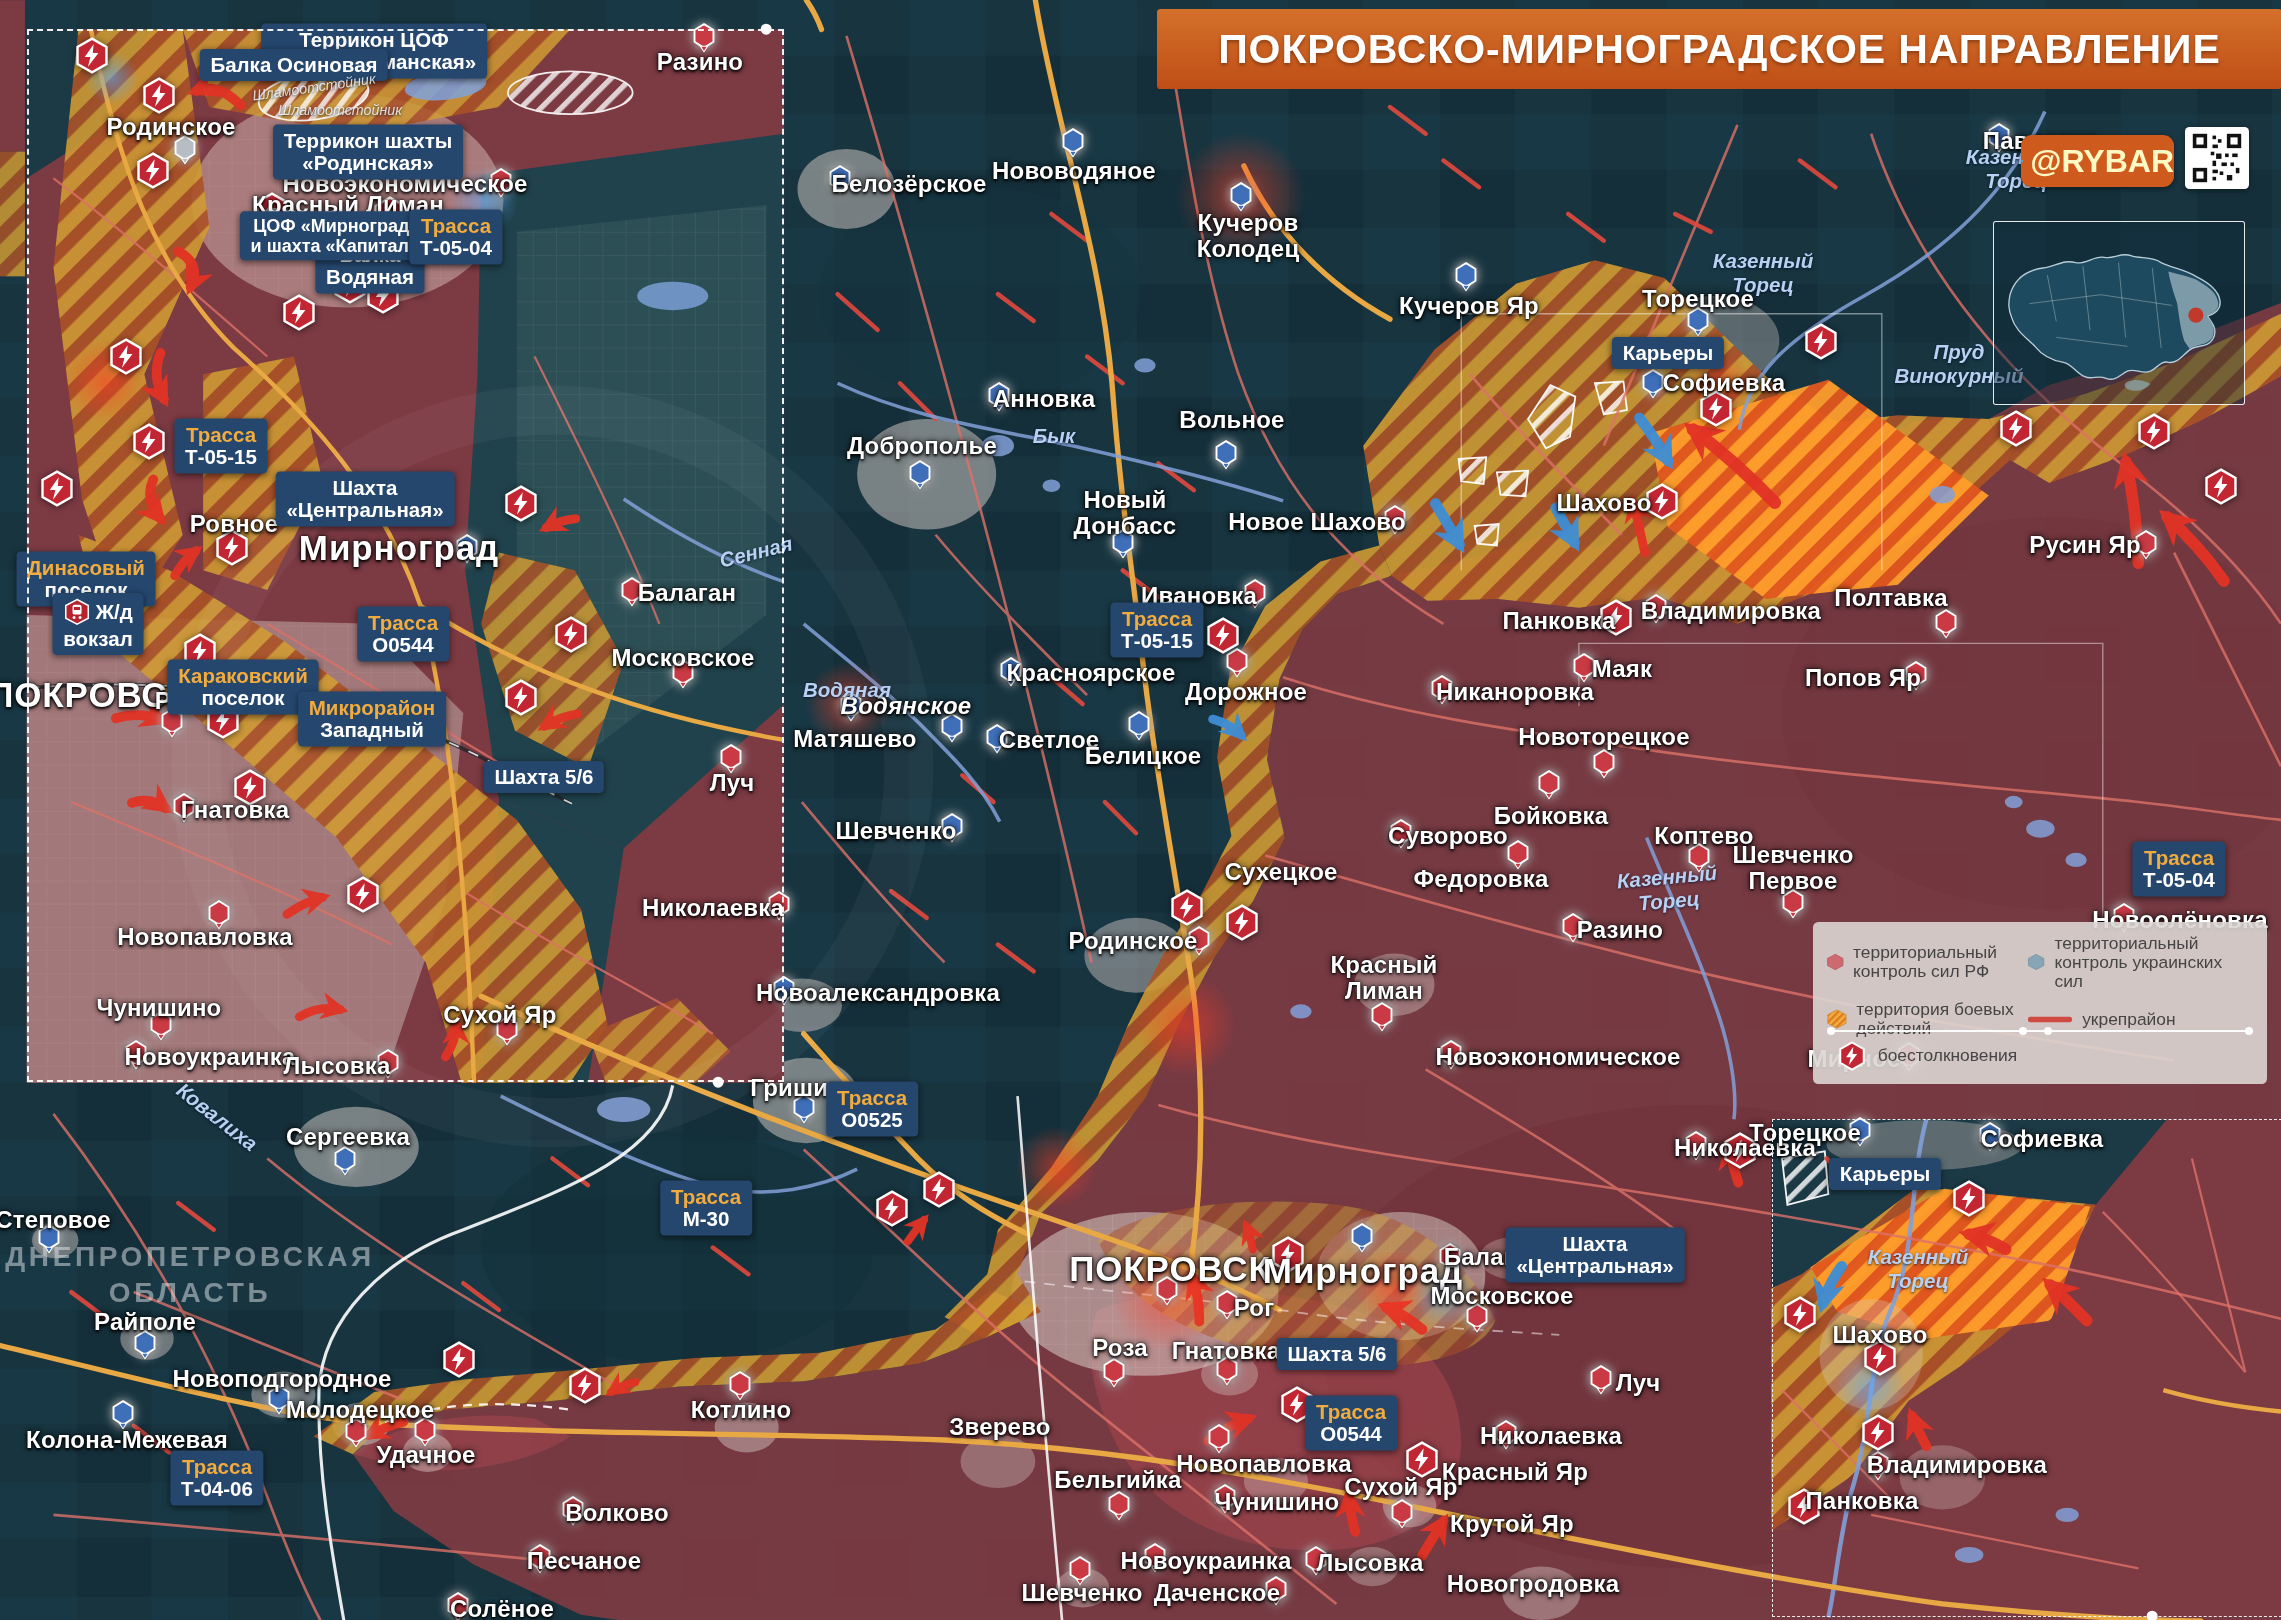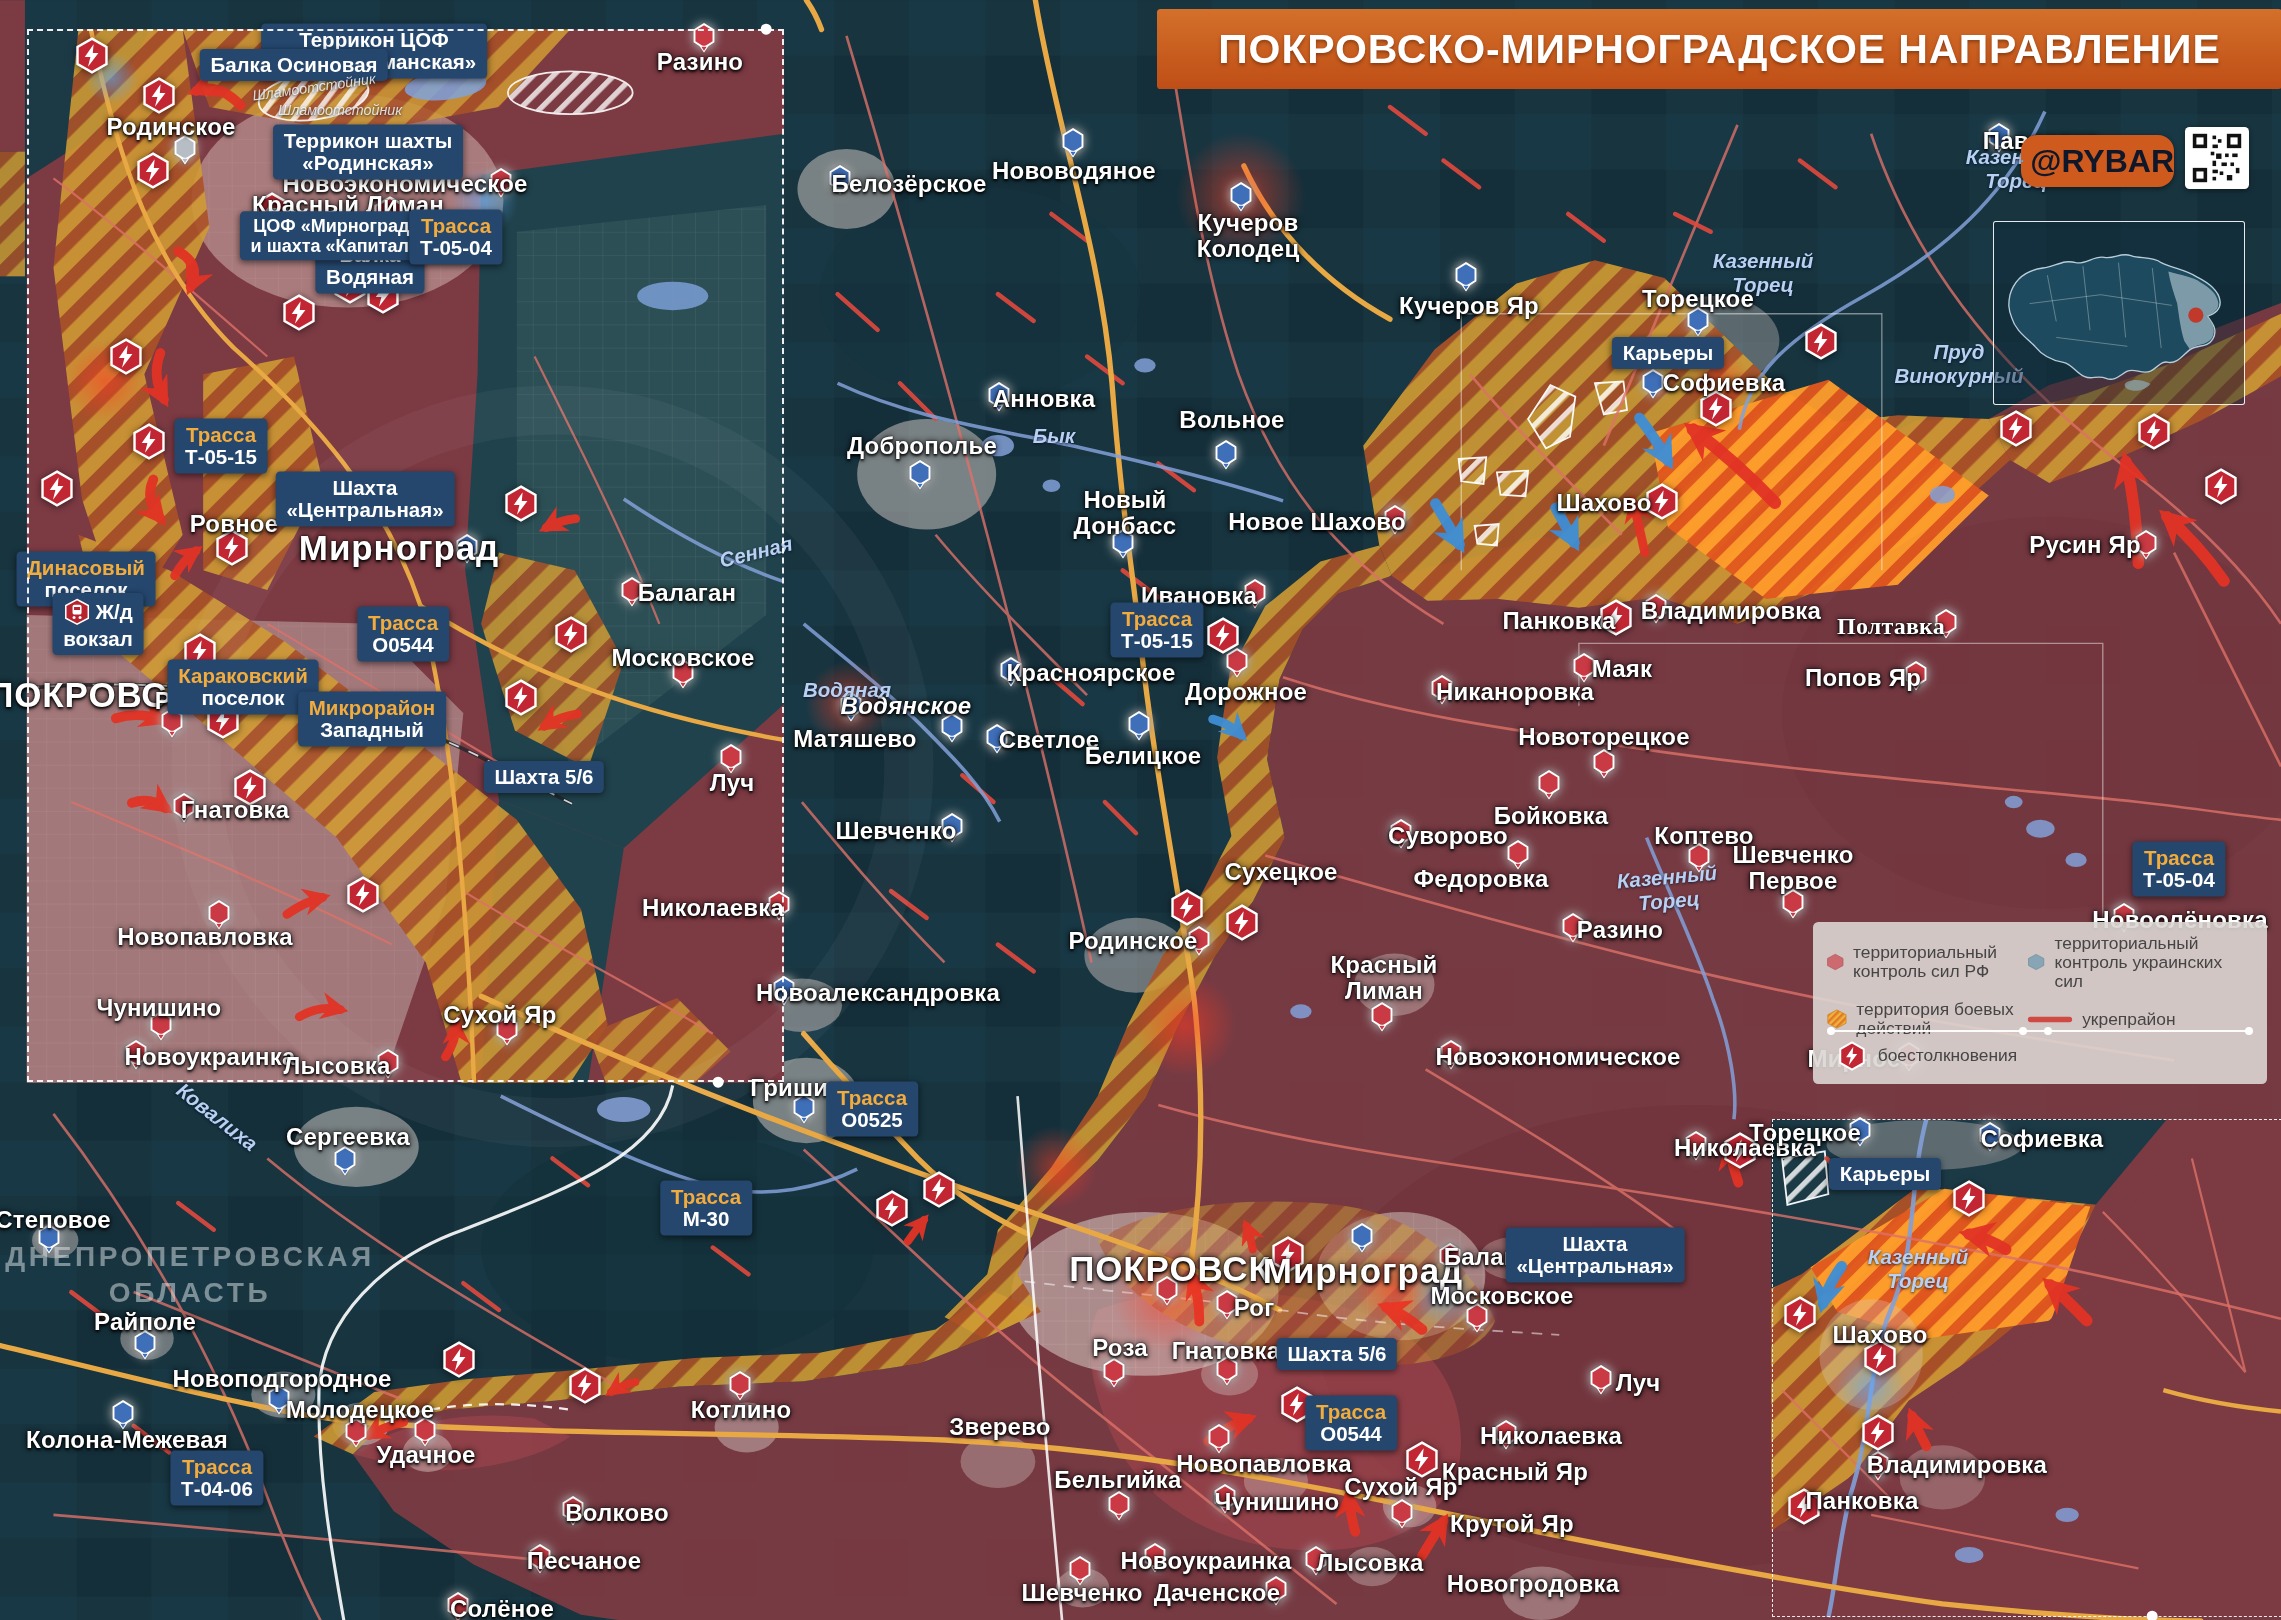--- a/index.html
+++ b/index.html
@@ -37,22 +37,22 @@
     transform:translate(-50%,-50%);}
   
   .title-banner{position:absolute;left:1157px;top:9px;width:1125px;height:80px;
     background:linear-gradient(180deg,#d3702a,#bf4e16);border-radius:3.6px;display:flex;
     align-items:center;justify-content:center;color:#fff;font-size:41px;font-weight:bold;
     letter-spacing:0.9px;text-shadow:0 1.8px 3.6px rgba(60,20,0,.45);}
   .subtitle-banner{position:absolute;left:1543px;top:89px;width:738px;height:37px;
     background:#b8430f;display:flex;align-items:center;justify-content:center;color:#fff;
     font-size:24px;font-weight:bold;}
   .brand{position:absolute;left:2021px;top:135px;width:153px;height:52px;background:#cf5a1d;
-    border-radius:16px;display:flex;align-items:center;justify-content:center;gap:7.1px;
-    color:#0f172a;font-size:32px;font-weight:bold;box-shadow:0 1.8px 5.3px rgba(0,0,0,.4);}
+    border-radius:11px;display:flex;align-items:center;justify-content:center;gap:7.1px;
+    color:#fef9c3;font-size:32px;font-weight:bold;box-shadow:0 1.8px 5.3px rgba(0,0,0,.4);}
   .qr{position:absolute;left:2185px;top:127px;width:64px;height:62px;background:#fff;
     border-radius:4.5px;display:flex;align-items:center;justify-content:center;
     box-shadow:0 1.8px 5.3px rgba(0,0,0,.4);}
   
   .minimap{position:absolute;left:1993px;top:221px;width:252px;height:184px;
     background:rgba(16,40,56,.45);border:1.8px solid rgba(255,255,255,.9);border-radius:2.7px;
     box-sizing:border-box;}
   
   .legend{position:absolute;left:1813px;top:922px;width:454px;height:162px;
     background:rgba(219,214,211,.9);border-radius:5.3px;padding:11.6px 12.5px;box-sizing:border-box;
@@ -894,21 +894,21 @@
       <div class="lbl" style="left: 1199px; top: 596px;">Ивановка</div>
       <div class="lbl" style="left: 1091px; top: 673px;">Красноярское</div>
       <div class="lbl" style="left: 906px; top: 706px; font-style: italic;">Водянское</div>
       <div class="lbl" style="left: 855px; top: 739px;">Матяшево</div>
       <div class="lbl" style="left: 1049px; top: 740px;">Светлое</div>
       <div class="lbl" style="left: 1143px; top: 756px;">Белицкое</div>
       <div class="lbl" style="left: 896px; top: 831px;">Шевченко</div>
       <div class="lbl" style="left: 1246px; top: 692px;">Дорожное</div>
       <div class="lbl" style="left: 1559px; top: 621px;">Панковка</div>
       <div class="lbl" style="left: 1731px; top: 611px;">Владимировка</div>
-      <div class="lbl" style="left: 1891px; top: 626px; font-family: Liberation Serif, serif;">Полтавка</div>
+      <div class="lbl" style="left: 1891px; top: 598px;">Полтавка</div>
       <div class="lbl" style="left: 2085px; top: 545px;">Русин Яр</div>
       <div class="lbl" style="left: 1622px; top: 669px;">Маяк</div>
       <div class="lbl" style="left: 1515px; top: 692px;">Никаноровка</div>
       <div class="lbl" style="left: 1863px; top: 678px;">Попов Яр</div>
       <div class="lbl" style="left: 1604px; top: 737px;">Новоторецкое</div>
       <div class="lbl" style="left: 1551px; top: 816px;">Бойковка</div>
       <div class="lbl" style="left: 1704px; top: 836px;">Коптево</div>
       <div class="lbl" style="left: 1448px; top: 836px;">Суворово</div>
       <div class="lbl" style="left: 1481px; top: 879px;">Федоровка</div>
       <div class="lbl" style="left: 1281px; top: 872px;">Сухецкое</div>

